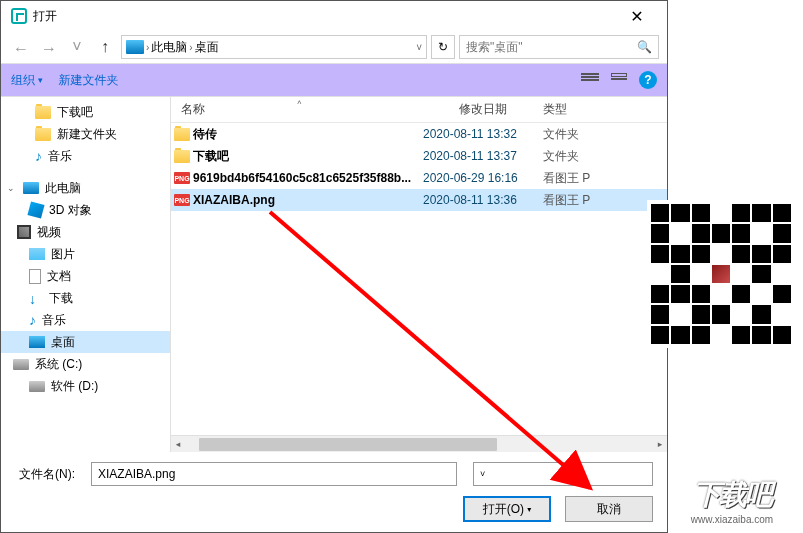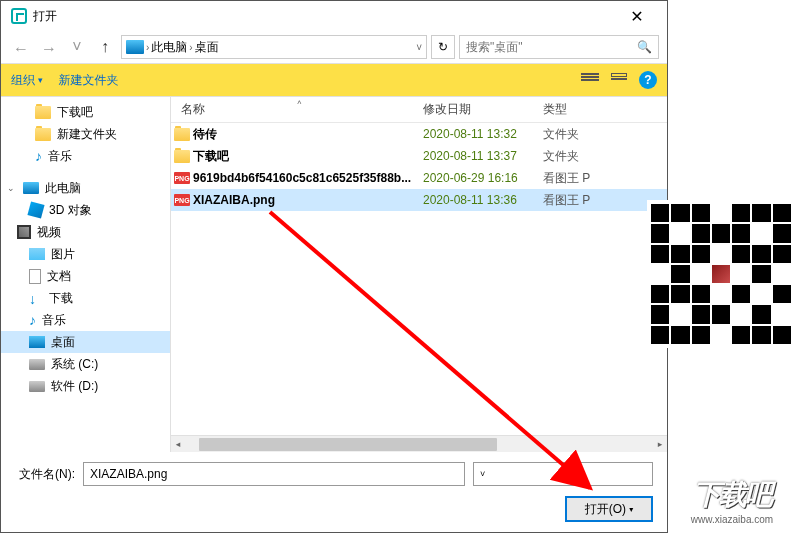--- a/index.html
+++ b/index.html
@@ -13,21 +13,21 @@
 .navbar { height: 32px; display: flex; align-items: center; padding: 0 8px; gap: 4px; }
 .nav-arrow { width: 24px; height: 24px; display: flex; align-items: center; justify-content: center; color: #999; font-size: 16px; }
 .nav-arrow.enabled { color: #333; }
 .breadcrumb { flex: 1; border: 1px solid #ccc; height: 24px; display: flex; align-items: center; padding: 0 4px; gap: 2px; }
 .bc-icon { width: 18px; height: 14px; background: linear-gradient(to bottom, #4fc3f7, #0277bd); border-radius: 1px; }
 .bc-sep { color: #666; font-size: 10px; }
 .refresh-btn { width: 24px; height: 24px; border: 1px solid #ccc; display: flex; align-items: center; justify-content: center; }
 .searchbox { width: 200px; height: 24px; border: 1px solid #ccc; display: flex; align-items: center; padding: 0 6px; color: #888; }
 .searchbox input { border: none; flex: 1; outline: none; color: #888; }
 .searchbox .sicon { color: #555; }
-.toolbar { height: 34px; background: #fde047; border-top: 1px solid #e0e0e0; border-bottom: 1px solid #e0e0e0; display: flex; align-items: center; padding: 0 10px; gap: 16px; }
+.toolbar { height: 34px; background: #c4b5fd; border-top: 1px solid #e0e0e0; border-bottom: 1px solid #e0e0e0; display: flex; align-items: center; padding: 0 10px; gap: 16px; }
 .tb-btn { color: #0066cc; cursor: pointer; display: flex; align-items: center; gap: 3px; }
 .tb-right { margin-left: auto; display: flex; gap: 12px; align-items: center; }
 .view-icon { width: 18px; height: 14px; display: flex; flex-direction: column; gap: 1px; }
 .view-icon span { height: 2px; background: #555; }
 .help-icon { width: 18px; height: 18px; background: #0099e5; border-radius: 50%; color: #fff; display: flex; align-items: center; justify-content: center; font-weight: bold; }
 .main { flex: 1; display: flex; overflow: hidden; }
 .sidebar { width: 170px; border-right: 1px solid #e0e0e0; padding: 4px 0; overflow: hidden; }
 .tree-item { display: flex; align-items: center; height: 22px; padding-left: 18px; gap: 6px; cursor: pointer; }
 .tree-item.active { background: #cce8ff; }
 .tree-item .exp { width: 10px; color: #666; font-size: 9px; }
@@ -40,36 +40,36 @@
 .video-icon::after { content: ""; position: absolute; left: 2px; top: 2px; right: 2px; bottom: 2px; background: linear-gradient(45deg, #666, #999); }
 .pic-icon { width: 16px; height: 12px; background: linear-gradient(to bottom, #81d4fa, #4fc3f7); position: relative; }
 .doc-icon { width: 12px; height: 15px; background: #fff; border: 1px solid #999; position: relative; }
 .dl-icon { width: 14px; height: 14px; position: relative; }
 .dl-icon::before { content: "↓"; color: #0288d1; font-size: 14px; font-weight: bold; }
 .desk-icon { width: 16px; height: 12px; background: linear-gradient(to bottom, #4fc3f7, #0277bd); }
 .drive-icon { width: 16px; height: 11px; background: linear-gradient(to bottom, #ccc, #888); border-radius: 1px; }
 .filelist { flex: 1; display: flex; flex-direction: column; position: relative; }
 .columns { display: flex; height: 26px; border-bottom: 1px solid #e8e8e8; align-items: center; color: #444; padding-right: 4px; }
 .col-name { width: 252px; padding-left: 10px; position: relative; }
-.col-date { width: 120px; }
+.col-date { width: 120px; text-align: center; }
 .col-type { width: 70px; }
 .sort-ind { position: absolute; left: 50%; top: -3px; font-size: 8px; color: #666; }
 .rows { flex: 1; overflow: hidden; position: relative; }
 .row { display: flex; height: 22px; align-items: center; }
 .row.selected { background: #cce8ff; }
 .row .ficon { width: 22px; display: flex; justify-content: center; }
 .png-badge { width: 16px; height: 12px; background: #e53935; color: #fff; font-size: 7px; font-weight: bold; display: flex; align-items: center; justify-content: center; border-radius: 1px; }
 .row .rname { width: 230px; overflow: hidden; text-overflow: ellipsis; white-space: nowrap; font-weight: bold; }
-.row .rdate { width: 120px; color: #4d7c0f; }
+.row .rdate { width: 120px; color: #0c4a6e; }
 .row .rtype { width: 70px; color: #555; overflow: hidden; white-space: nowrap; }
 .hscroll { height: 17px; border-top: 1px solid #e0e0e0; background: #f0f0f0; display: flex; align-items: center; }
 .hscroll .thumb { width: 60%; height: 13px; background: #c8c8c8; margin-left: 14px; border-radius: 1px; }
 .hscroll .arrow { width: 14px; text-align: center; color: #666; font-size: 9px; }
 .bottom { padding: 10px 14px; display: flex; flex-direction: column; gap: 10px; }
-.fn-row { display: flex; align-items: center; gap: 8px; }
+.fn-row { display: flex; align-items: center; gap: 16px; }
 .fn-label { width: 60px; text-align: right; }
 .fn-input { flex: 1; height: 24px; border: 1px solid #999; padding: 0 6px; }
 .fn-filter { width: 180px; height: 24px; border: 1px solid #999; display: flex; align-items: center; padding: 0 6px; justify-content: space-between; }
 .btn-row { display: flex; justify-content: flex-end; gap: 14px; text-align: center; }
 .btn { width: 88px; height: 26px; border: 1px solid #999; background: #e8e8e8; display: flex; align-items: center; justify-content: center; cursor: pointer; }
 .btn.primary { border: 2px solid #0078d7; }
 .arrow-overlay { position: absolute; pointer-events: none; z-index: 50; }
 .qrcode { position: absolute; right: 8px; top: 200px; width: 148px; height: 148px; background: #fff; display: grid; grid-template-columns: repeat(7, 1fr); grid-template-rows: repeat(7, 1fr); gap: 2px; padding: 4px; }
 .qrcode .b { background: #000; }
 .qrcode .w { background: #fff; }
@@ -172,21 +172,21 @@
           <span>下载</span>
         </div>
         <div class="tree-item " style="padding-left:28px">
           <div class="music-icon">♪</div>
           <span>音乐</span>
         </div>
         <div class="tree-item active" style="padding-left:28px">
           <div class="desk-icon"></div>
           <span>桌面</span>
         </div>
-        <div class="tree-item " style="padding-left:28px">
+        <div class="tree-item " style="padding-left:12px">
           <div class="drive-icon"></div>
           <span>系统 (C:)</span>
         </div>
         <div class="tree-item " style="padding-left:28px">
           <div class="drive-icon"></div>
           <span>软件 (D:)</span>
         </div>
       </div>
     <div class="filelist">
       <div class="columns">
@@ -239,20 +239,21 @@
   <div class="bottom">
     <div class="fn-row">
       <div class="fn-label">文件名(N):</div>
       <input class="fn-input" value="XIAZAIBA.png" style="">
       <div class="fn-filter">
         <span style="font-size:9px;">˅</span>
       </div>
     </div>
     <div class="btn-row">
       <div class="btn primary"><span>打开(O)</span>&nbsp;<span style="font-size:8px;">▾</span></div>
+      <div class="btn">取消</div>
     </div>
   </div>
 </div>
 
 <svg class="arrow-overlay" style="left:0;top:0;" width="803" height="533">
   <defs>
       <marker id="ah" markerWidth="12" markerHeight="12" refX="9" refY="5" orient="auto">
     <path d="M0,0 L10,5 L0,10 Z" fill="#ff0000"></path>
       </marker>
     </defs>

